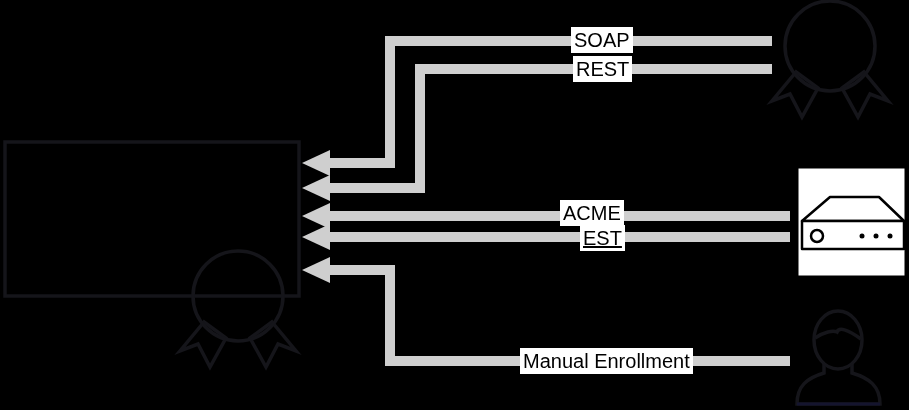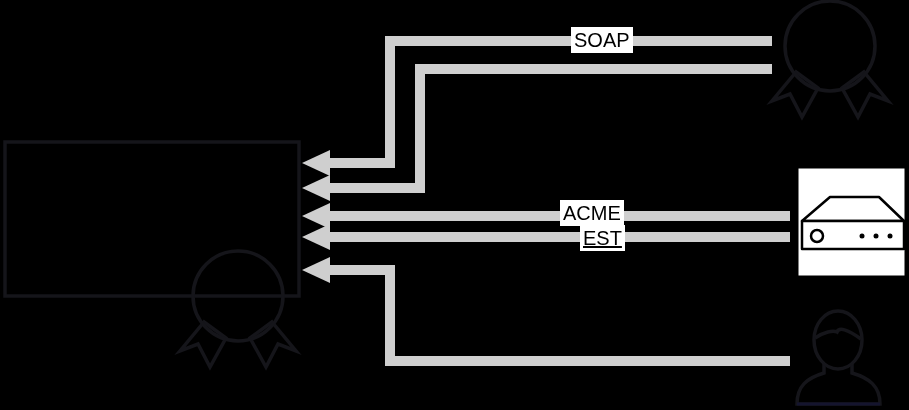--- a/index.html
+++ b/index.html
@@ -115,16 +115,18 @@
       <polyline class="connector-line" points="790,237 330,237"></polyline>
       <polygon class="connector-head" points="330,224 330,250 302,237"></polygon>
     </g>
     <g>
       <polyline class="connector-line" points="790,361 390,361 390,270 330,270"></polyline>
       <polygon class="connector-head" points="330,257 330,283 302,270"></polygon>
     </g>
   </svg>
 
   <div class="label label-soap">SOAP</div>
+  <div class="label label-rest">REST</div>
   <div class="label label-acme">ACME</div>
   <div class="label label-est">EST</div>
+  <div class="label label-manual">Manual Enrollment</div>
 
 </div>
 
 </body></html>

